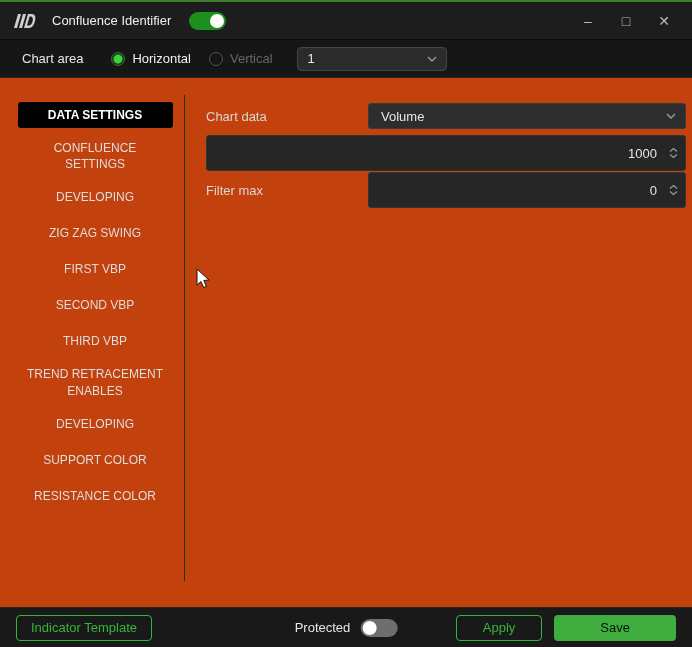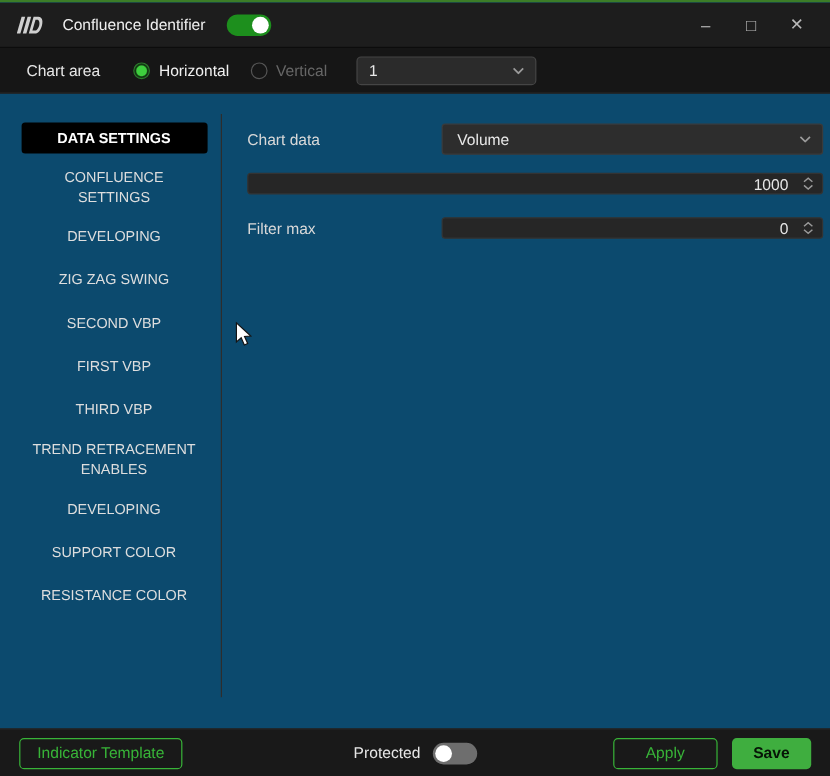--- a/index.html
+++ b/index.html
@@ -5,21 +5,21 @@
   :root{
     --accent-green:#38b438;
     --save-green:#3fae3f;
     --toggle-on-green:#1d8f1d;
     --top-border-green:#3c7d28;
   }
   *{box-sizing:border-box;margin:0;padding:0;}
   html,body{background:#000;}
   body{font-family:"Liberation Sans","DejaVu Sans",sans-serif;}
   .window{
-    position:relative;width:692px;height:647px;background:#0c4a6e;
+    position:relative;width:692px;height:647px;background:#c2410c;
     border-top:2px solid var(--top-border-green);overflow:hidden;
     color:#e6e6e6;font-size:13px;
   }
   
   .titlebar{
     height:38px;background:#1d1d1d;display:flex;align-items:center;
     padding:0 14px;border-bottom:1px solid #0c0c0c;
   }
   .logo{width:24px;height:18px;display:flex;align-items:center;}
   .title{margin-left:14px;color:#f0f0f0;font-size:13px;}
@@ -64,33 +64,33 @@
     width:155px;margin:0 auto 10px auto;min-height:26px;border-radius:3px;
     display:flex;align-items:center;justify-content:center;text-align:center;
     font-size:12px;color:#dedede;line-height:1.35;padding:2px 6px;cursor:pointer;
   }
   .sidebar-item.selected{background:#000;font-weight:bold;color:#fff;}
   .main{flex:1;padding:25px 6px 0 16px;}
   .form-row{display:flex;align-items:center;height:26px;margin-bottom:11px;}
   .form-row .form-label{width:162px;flex:none;color:#d8d8d8;}
   .dd-input{flex:1;height:26px;padding:0 12px;background:#2d2d2d;border:1px solid #3a3a3a;border-radius:3px;}
   .numfield{
-    position:relative;flex:1;height:18px;background:#262626;border:1px solid #333;border-radius:3px;
+    position:relative;flex:1;height:36px;background:#262626;border:1px solid #333;border-radius:3px;
     display:flex;align-items:center;justify-content:flex-end;padding-right:28px;color:#e6e6e6;
   }
   .spinner{position:absolute;right:7px;top:50%;transform:translateY(-50%);display:flex;flex-direction:column;gap:1px;cursor:pointer;}
   
   .footer{
     position:absolute;left:0;right:0;bottom:0;height:40px;background:#191919;
     border-top:1px solid #262626;display:flex;align-items:center;padding:0 16px;
   }
   .btn{height:26px;border-radius:4px;display:flex;align-items:center;justify-content:center;
     font-size:13px;cursor:pointer;}
   .btn-outline{border:1px solid var(--accent-green);color:var(--accent-green);background:transparent;padding:0 14px;}
-  .btn-solid{background:var(--save-green);color:#061406;padding:0 18px;font-weight:bold;}
+  .btn-solid{background:var(--save-green);color:#061406;padding:0 46px;font-weight:normal;}
   .protected-group{position:absolute;left:50%;transform:translateX(-50%);display:flex;align-items:center;gap:10px;}
   .footer-right{margin-left:auto;display:flex;align-items:center;gap:12px;}
   .cursor{position:absolute;left:196px;top:266px;pointer-events:none;z-index:10;}
 </style>
 </head>
 <body>
 
 <div class="window">
 
   <div class="titlebar">
@@ -135,22 +135,22 @@
       </span>
     </span>
   </div>
 
   <div class="content">
     <div class="sidebar">
       <div class="sidebar-item selected">DATA SETTINGS</div>
       <div class="sidebar-item">CONFLUENCE SETTINGS</div>
       <div class="sidebar-item">DEVELOPING</div>
       <div class="sidebar-item">ZIG ZAG SWING</div>
+      <div class="sidebar-item">FIRST VBP</div>
       <div class="sidebar-item">SECOND VBP</div>
-      <div class="sidebar-item">FIRST VBP</div>
       <div class="sidebar-item">THIRD VBP</div>
       <div class="sidebar-item">TREND RETRACEMENT ENABLES</div>
       <div class="sidebar-item">DEVELOPING</div>
       <div class="sidebar-item">SUPPORT COLOR</div>
       <div class="sidebar-item">RESISTANCE COLOR</div>
     </div>
     <div class="v-divider"></div>
 
     <div class="main">
       <div class="form-row">

